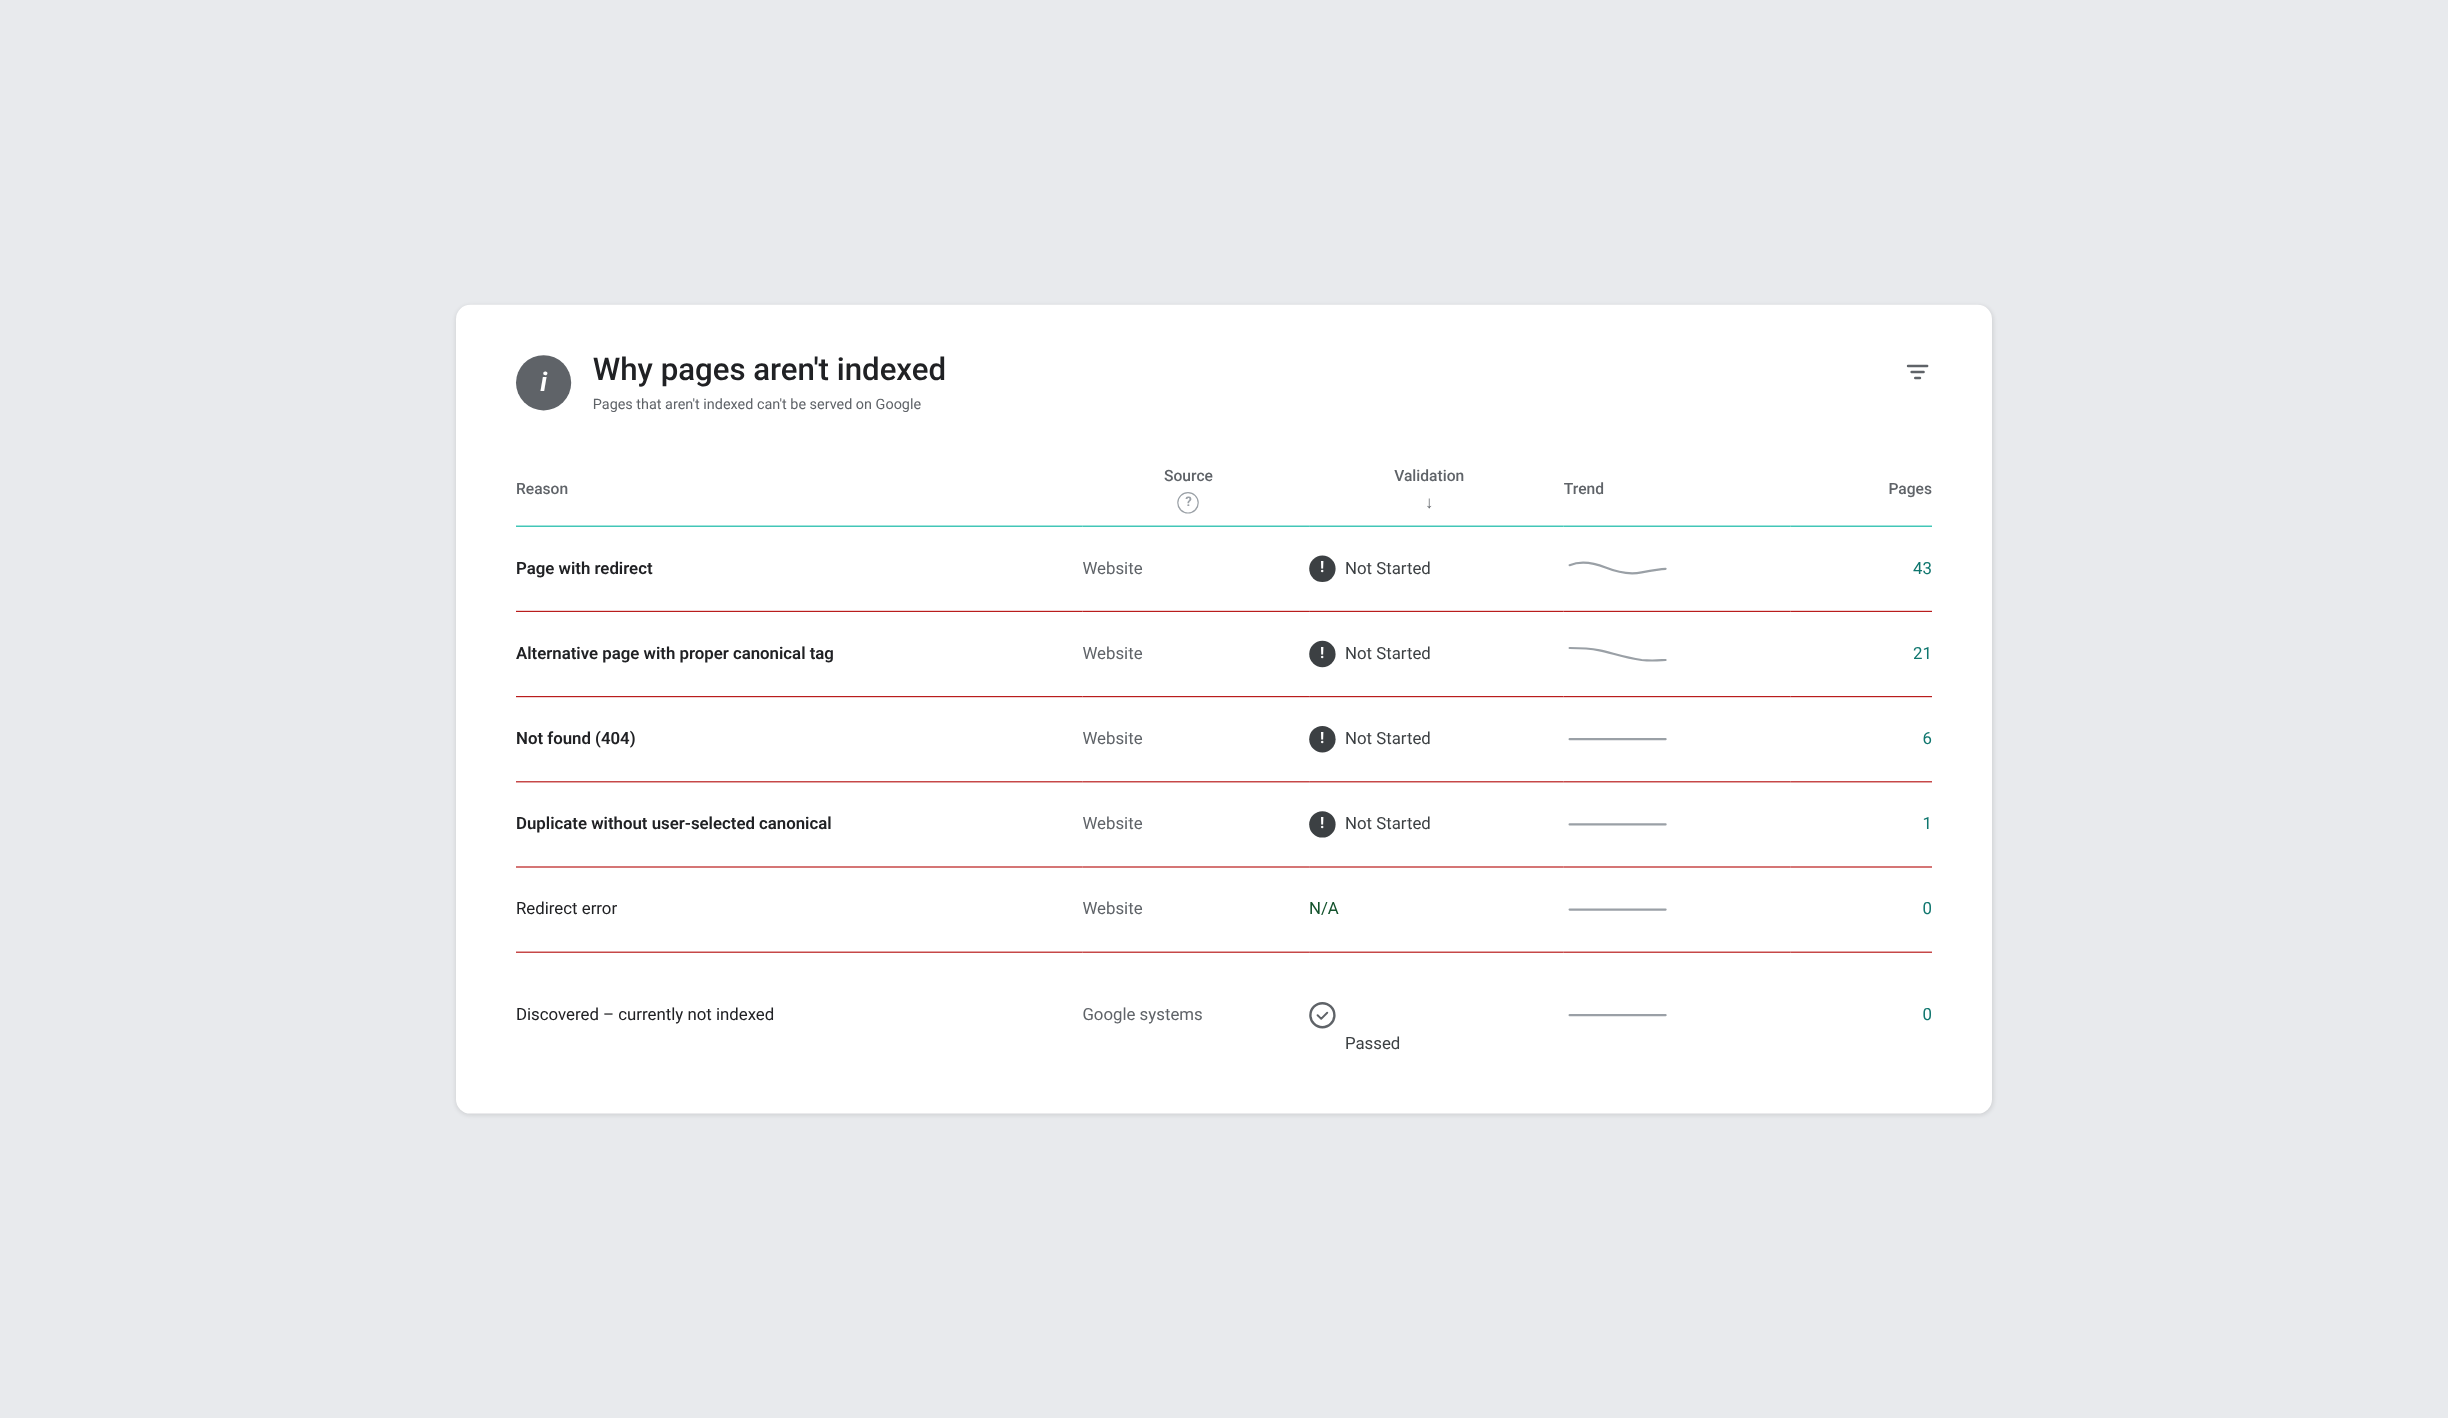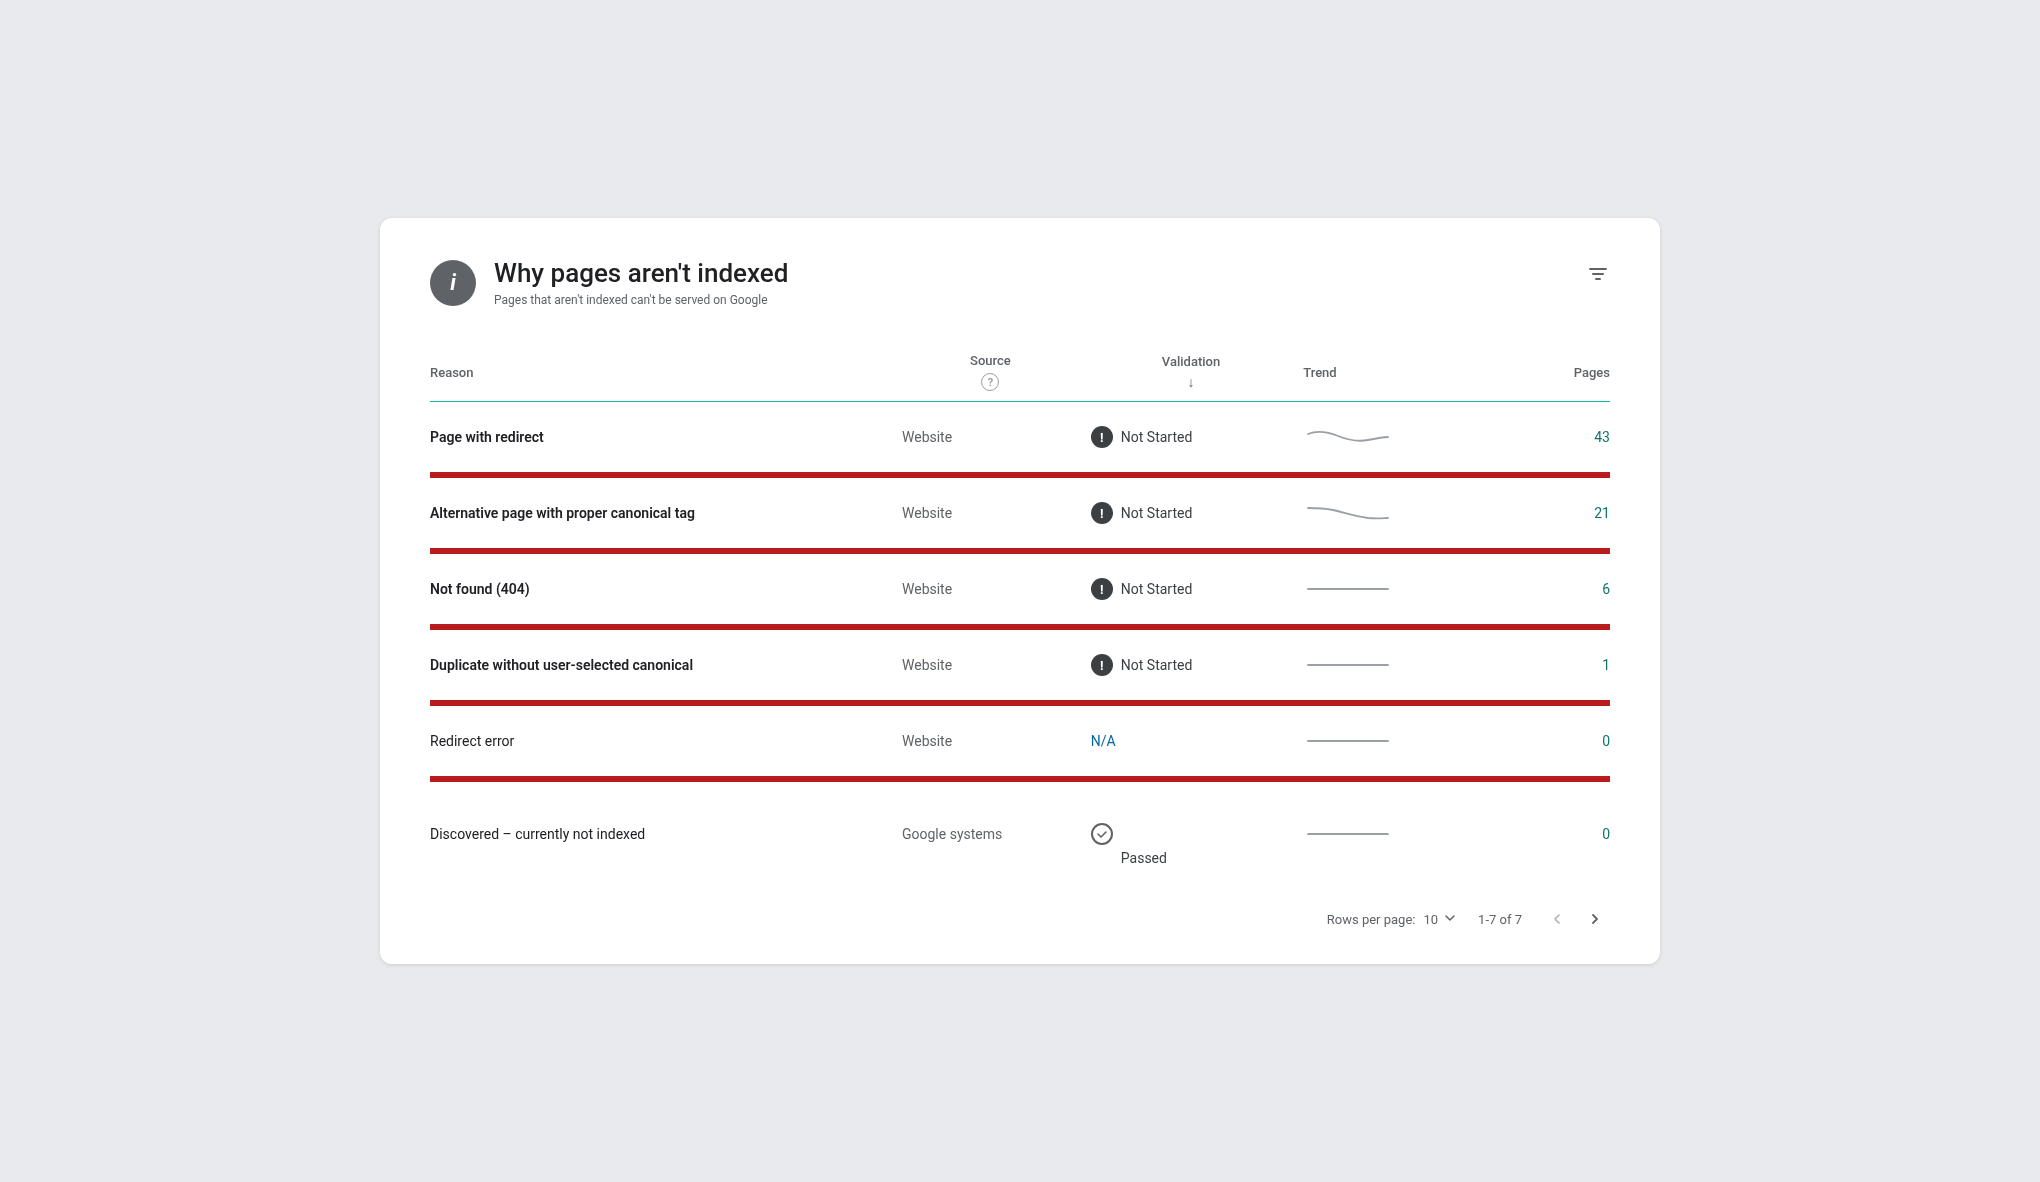--- a/index.html
+++ b/index.html
@@ -98,21 +98,21 @@
       width: 18px;
       height: 18px;
       border-radius: 50%;
       border: 1.5px solid #9aa0a6;
       color: #9aa0a6;
       font-size: 11px;
       font-weight: bold;
       cursor: pointer;
     }
     tbody tr {
-      border-bottom: 6px solid #b91c1c;
+      border-bottom: 1px solid #b91c1c;
     }
     tbody tr:last-child {
       border-bottom: none;
     }
     tbody td {
       padding: 20px 12px 20px 0;
       font-size: 14px;
       color: #3c4043;
       vertical-align: middle;
     }
@@ -152,21 +152,21 @@
       font-weight: bold;
       line-height: 1;
     }
     .status-not-started {
       font-size: 14px;
       color: #3c4043;
       text-align: right;
     }
     .status-na {
       font-size: 14px;
-      color: #0369a1;
+      color: #14532d;
     }
     .status-passed {
       font-size: 14px;
       color: #3c4043;
       margin-top: 48px;
     }
     .check-circle {
       width: 22px;
       height: 22px;
       border-radius: 50%;
@@ -381,40 +381,14 @@
     <td class="trend-cell">
             <svg class="trend-svg" width="90" height="30" viewBox="0 0 90 30" fill="none" xmlns="http://www.w3.org/2000/svg">
     <path d="M5,15 L85,15" stroke="#9aa0a6" stroke-width="1.8" stroke-linecap="round" fill="none"></path>
   </svg>
           </td>
     <td class="pages-cell">0</td>
   </tr>
       </tbody>
   </table>
 
-  <div class="footer">
-    <div class="rows-per-page">
-      <span>Rows per page:</span>
-      <div class="rows-select">
-        <span>10</span>
-        <span>
-          <svg width="16" height="16" viewBox="0 0 16 16" fill="none">
-            <path d="M4 6l4 4 4-4" stroke="#5f6368" stroke-width="1.5" stroke-linecap="round" stroke-linejoin="round"></path>
-          </svg>
-        </span>
-      </div>
-    </div>
-    <span>1-7 of 7</span>
-    <div class="nav-btns">
-      <div class="nav-btn disabled">
-        <svg width="18" height="18" viewBox="0 0 18 18" fill="none">
-          <path d="M11 13l-4-4 4-4" stroke="#bdc1c6" stroke-width="1.8" stroke-linecap="round" stroke-linejoin="round"></path>
-        </svg>
-      </div>
-      <div class="nav-btn">
-        <svg width="18" height="18" viewBox="0 0 18 18" fill="none">
-          <path d="M7 5l4 4-4 4" stroke="#5f6368" stroke-width="1.8" stroke-linecap="round" stroke-linejoin="round"></path>
-        </svg>
-      </div>
-    </div>
-  </div>
 
 </div>
 
 </body></html>

